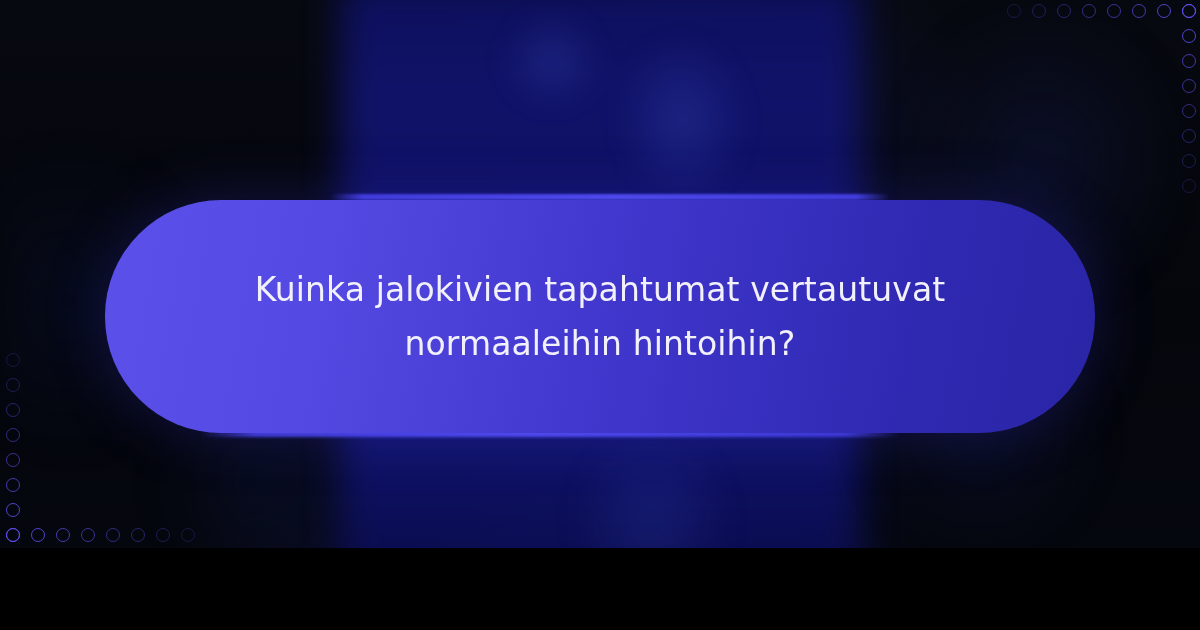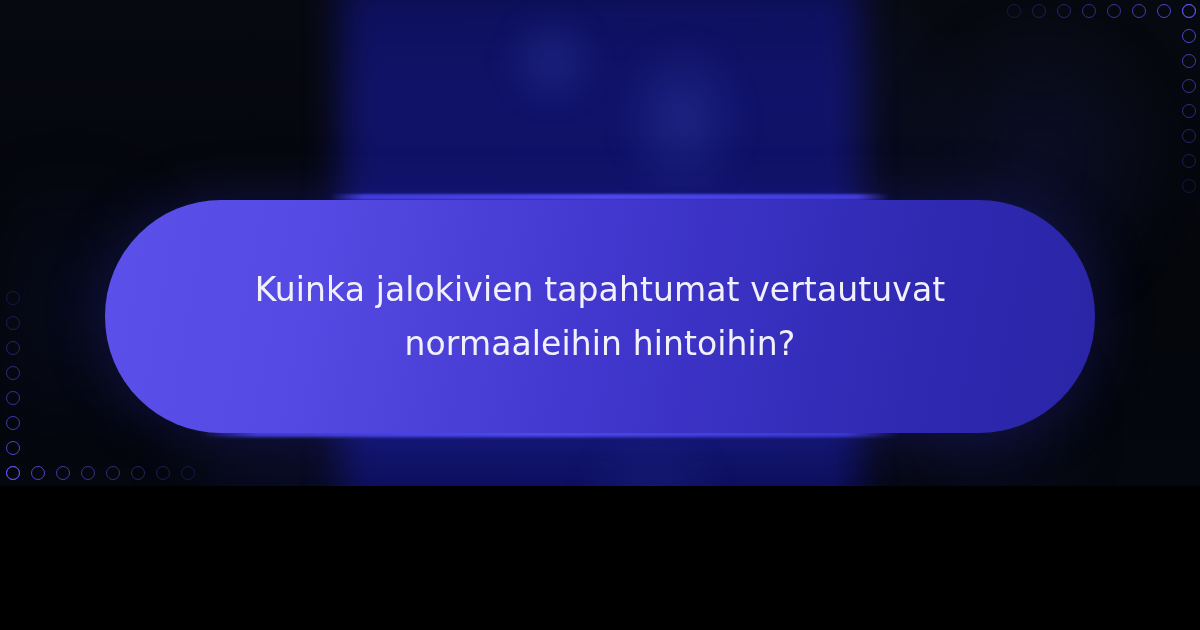--- a/index.html
+++ b/index.html
@@ -3,21 +3,21 @@
 <meta charset="utf-8">
 <style>
   html, body {
     margin: 0;
     padding: 0;
     background: #000;
   }
   #canvas {
     position: relative;
     width: 1200px;
-    height: 486px;
+    height: 548px;
     overflow: hidden;
     background: #05070d;
     font-family: "DejaVu Sans", "Liberation Sans", sans-serif;
   }
 
   
   .bg-base {
     position: absolute;
     inset: 0;
     background:

